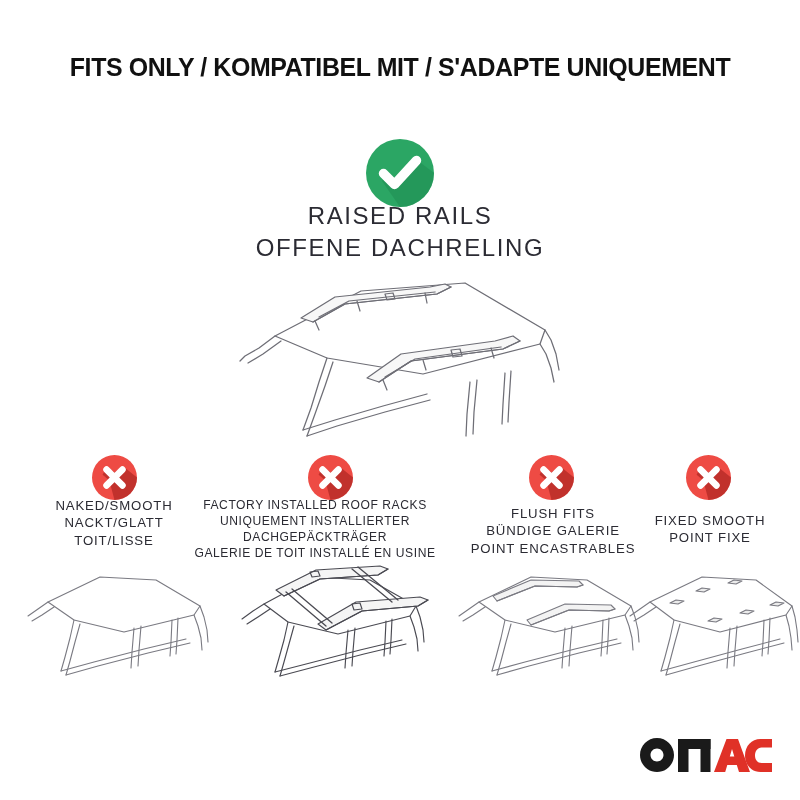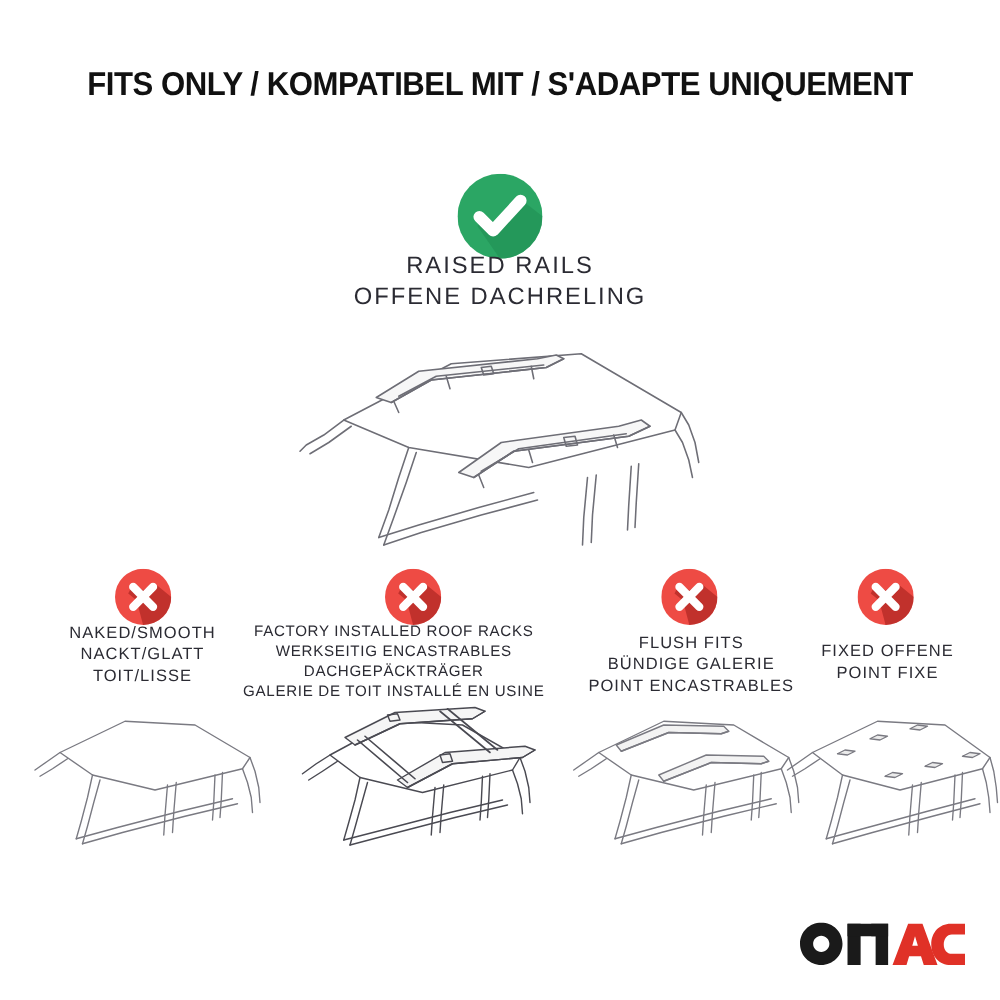--- a/index.html
+++ b/index.html
@@ -34,21 +34,21 @@
   .label-block {
     position:absolute;
     text-align:center;
     color:#2b2b33;
     line-height:1.32;
     font-weight:400;
   }
   .label-block .line { white-space:nowrap; }
 
   .main-label {
-    font-size:19px;
+    font-size:24px;
     letter-spacing:1.6px;
     text-align:center;
   }
   .small-label {
     font-size:13.2px;
     letter-spacing:0.85px;
   }
   .tiny-label {
     font-size:12.1px;
     letter-spacing:0.55px;
@@ -163,21 +163,21 @@
   <div class="badge" style="left:308px; top:455px;">
     <svg width="45" height="45" viewBox="0 0 68 68">
       <circle cx="34" cy="34" r="34" fill="#EE4B44"></circle>
       <path d="M34 68 A34 34 0 0 0 68 34 L47 17 L34 26 L22 18 L16 30 L26 38 Z" fill="#A3201C" opacity="0.6"></path>
       <path d="M22 22 L46 46 M46 22 L22 46" stroke="#ffffff" stroke-width="10" stroke-linecap="round"></path>
     </svg>
   </div>
 
   <div class="label-block tiny-label" style="left:184px; width:262px; top:498px;">
     <div class="line">FACTORY INSTALLED ROOF RACKS</div>
-    <div class="line">WERKSEITIG ENCASTRABLES</div>
+    <div class="line">UNIQUEMENT INSTALLIERTER</div>
     <div class="line">DACHGEPÄCKTRÄGER</div>
     <div class="line">GALERIE DE TOIT INSTALLÉ EN USINE</div>
   </div>
 
   <div class="illus" style="left:222px; top:552px;">
     <svg width="212" height="132" viewBox="0 0 212 132">
       <g fill="none" stroke="#4a4a52" stroke-width="1.15" stroke-linejoin="round" stroke-linecap="round">
         <path d="M42 52 L92 25 L148 28 L194 54 L188 64 L116 82 L66 70 Z" fill="#ffffff"></path>
         <path d="M42 52 L31 59 L20 67"></path>
         <path d="M48 57 L36 65 L25 72"></path>
@@ -248,21 +248,21 @@
 
   <div class="badge" style="left:686px; top:455px;">
     <svg width="45" height="45" viewBox="0 0 68 68">
       <circle cx="34" cy="34" r="34" fill="#EE4B44"></circle>
       <path d="M34 68 A34 34 0 0 0 68 34 L47 17 L34 26 L22 18 L16 30 L26 38 Z" fill="#A3201C" opacity="0.6"></path>
       <path d="M22 22 L46 46 M46 22 L22 46" stroke="#ffffff" stroke-width="10" stroke-linecap="round"></path>
     </svg>
   </div>
 
   <div class="label-block small-label" style="left:636px; width:148px; top:512px;">
-    <div class="line">FIXED OFFENE</div>
+    <div class="line">FIXED SMOOTH</div>
     <div class="line">POINT FIXE</div>
   </div>
 
   <div class="illus" style="left:622px; top:558px;">
     <svg width="178" height="125" viewBox="0 0 178 125">
       <g fill="none" stroke="#7a7a82" stroke-width="1.1" stroke-linejoin="round" stroke-linecap="round">
         <path d="M28 44 L80 19 L134 22 L170 48 L164 57 L98 74 L52 62 Z" fill="#ffffff"></path>
         <path d="M28 44 L18 51 L8 58"></path>
         <path d="M34 49 L22 57 L12 63"></path>
         <path d="M52 62 L48 80 L43 99 L39 113"></path>

